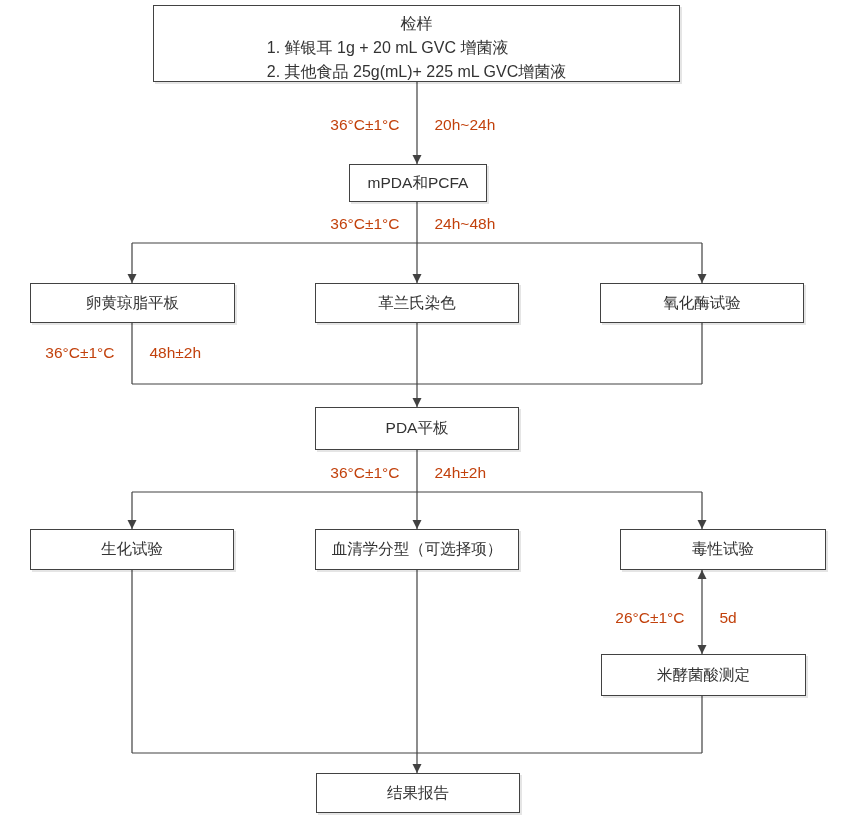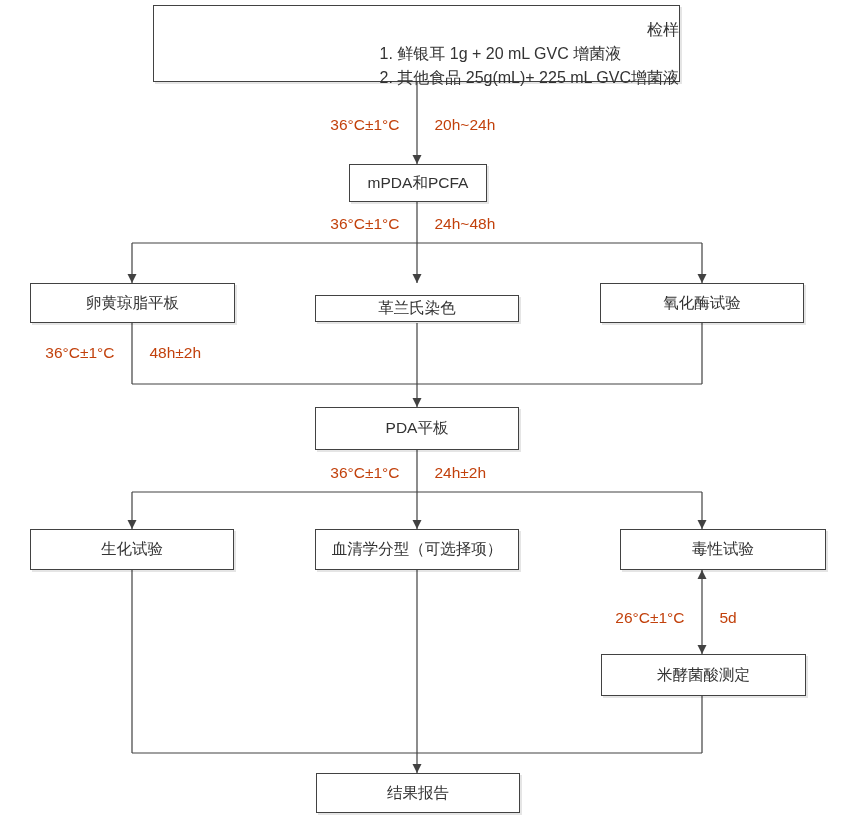--- a/index.html
+++ b/index.html
@@ -23,24 +23,23 @@
     justify-content:center;
     font-size:15.5px;
     line-height:1.2;
     color:#333333;
     text-align:center;
     white-space:nowrap;
   }
   .node.sample{
     flex-direction:column;
     justify-content:flex-start;
-    padding-top:12px;
+    padding-top:6px;
     font-size:16px;
     line-height:24px;
-    align-items:flex-end;
   }
   .sample-lines{text-align:left;}
   .edge-label{
     position:absolute;
     width:340px;
     display:flex;
     font-size:15.5px;
     line-height:24px;
     color:#c2410c;
     pointer-events:none;
@@ -93,21 +92,21 @@
     <div>检样</div>
     <div class="sample-lines">
       <div>1. 鲜银耳 1g + 20 mL GVC 增菌液</div>
       <div>2. 其他食品 25g(mL)+ 225 mL GVC增菌液</div>
     </div>
   </div>
 
   <div class="node" style="left:349px;top:164px;width:138px;height:38px;">mPDA和PCFA</div>
 
   <div class="node" style="left:30px;top:283px;width:205px;height:40px;">卵黄琼脂平板</div>
-  <div class="node" style="left:315px;top:283px;width:204px;height:27px;margin-top:12px;">革兰氏染色</div>
+  <div class="node" style="left:315px;top:283px;width:204px;height:40px;">革兰氏染色</div>
   <div class="node" style="left:600px;top:283px;width:204px;height:40px;">氧化酶试验</div>
 
   <div class="node" style="left:315px;top:407px;width:204px;height:43px;">PDA平板</div>
 
   <div class="node" style="left:30px;top:529px;width:204px;height:41px;">生化试验</div>
   <div class="node" style="left:315px;top:529px;width:204px;height:41px;">血清学分型（可选择项）</div>
   <div class="node" style="left:620px;top:529px;width:206px;height:41px;">毒性试验</div>
 
   <div class="node" style="left:601px;top:654px;width:205px;height:42px;">米酵菌酸测定</div>
 

